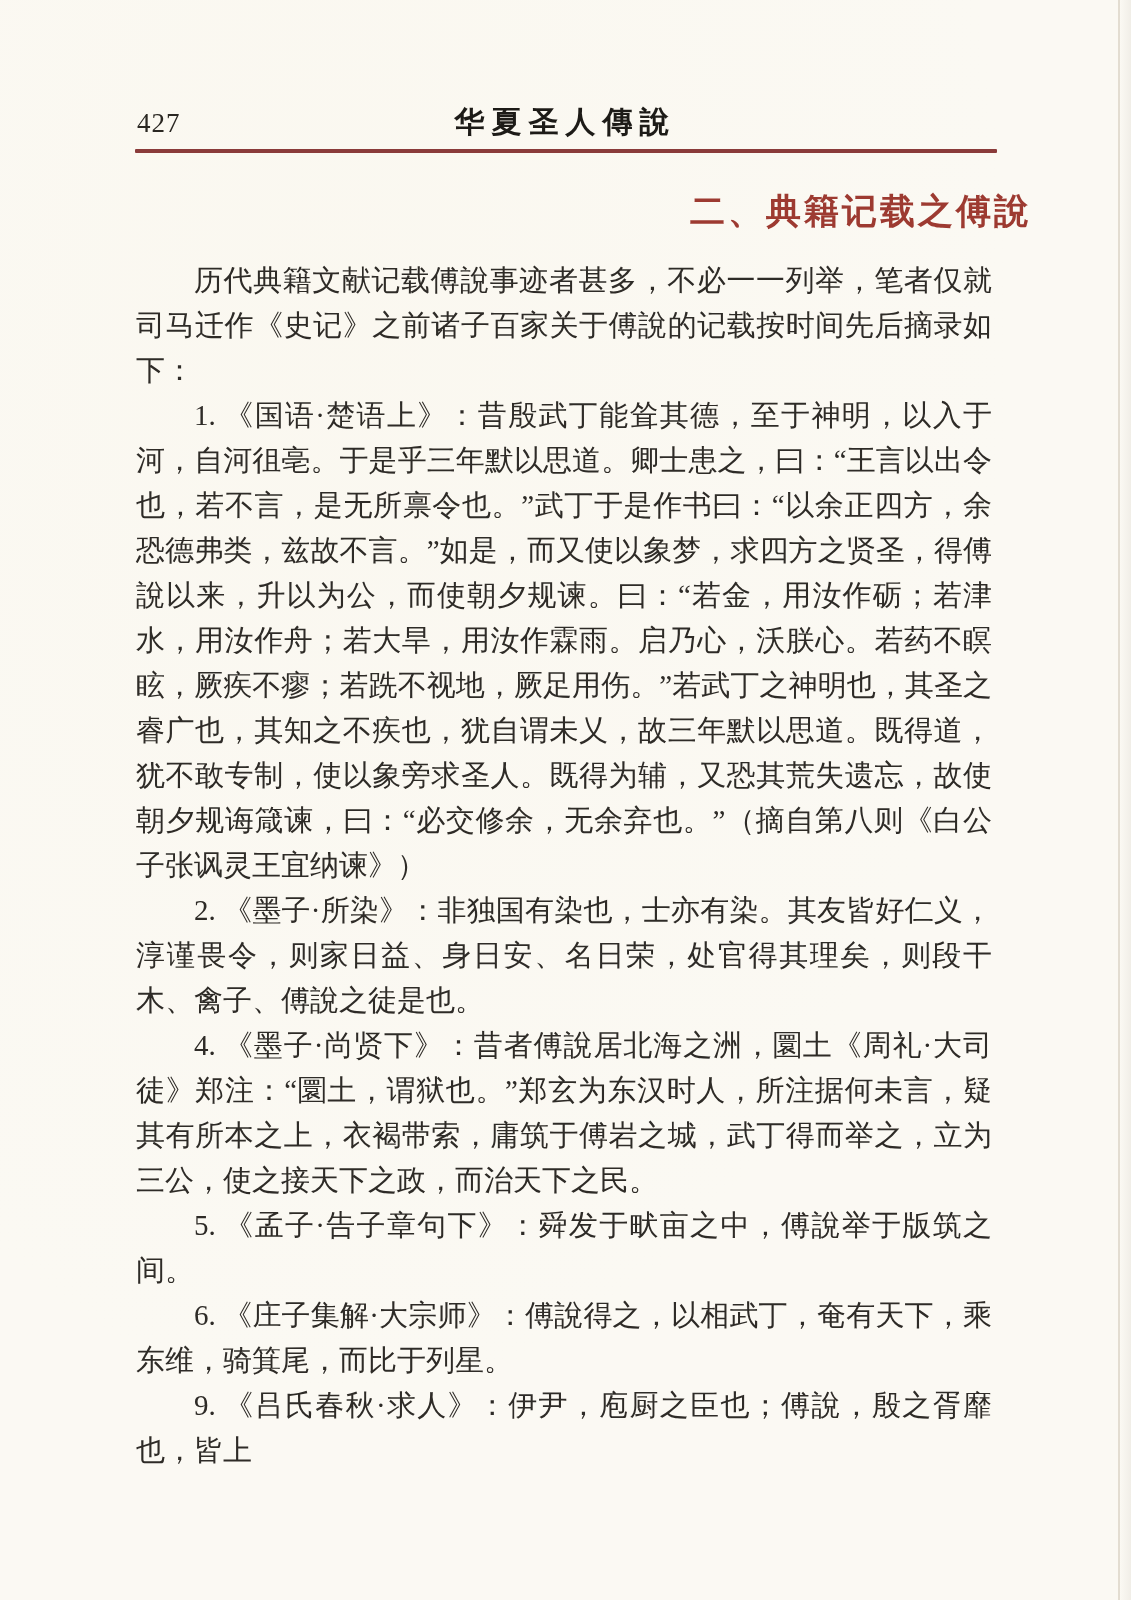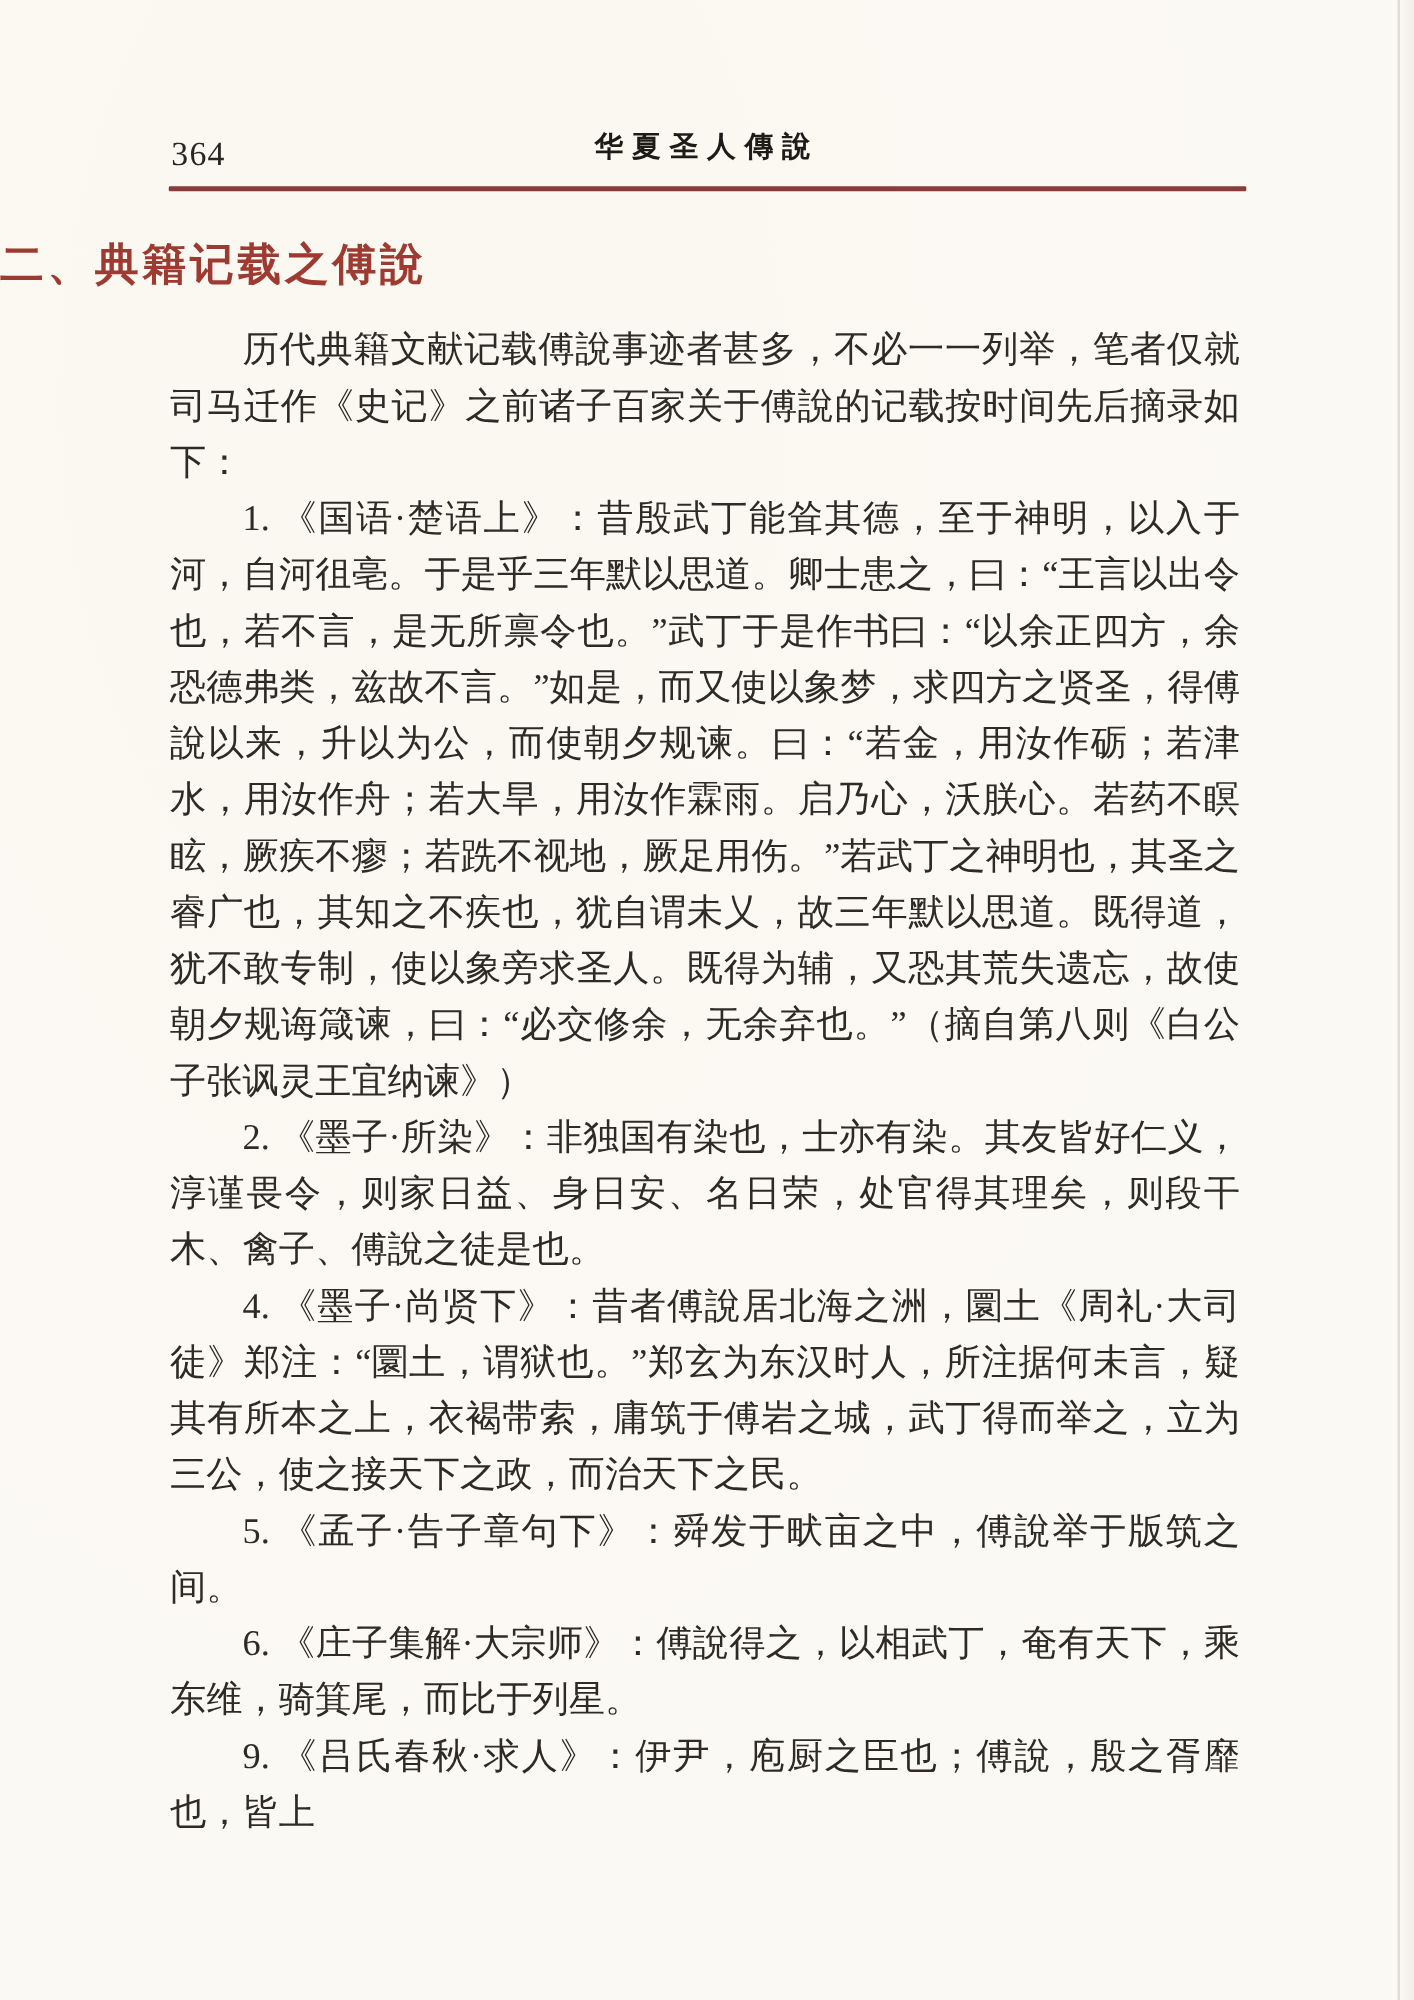--- a/index.html
+++ b/index.html
@@ -46,45 +46,46 @@
     font-size: 27px;
     color: #2a2722;
     letter-spacing: 1px;
   }
   .running-title {
     position: absolute;
     left: 0;
     width: 1131px;
     top: 102px;
     text-align: center;
-    font-size: 23px;
+    font-size: 30px;
     font-weight: 700;
     color: #1d1b17;
     letter-spacing: 7px;
     font-family: "Liberation Serif", "DejaVu Serif", serif;
   }
   .header-rule {
     position: absolute;
     left: 135px;
     top: 149px;
     width: 862px;
     height: 4px;
     background: #8a3b3a;
     border-radius: 1px;
   }
   .section-title {
     position: absolute;
     left: 0;
     width: 1020px;
     top: 188px;
-    text-align: left;
+    text-align: right;
     font-size: 35px;
     font-weight: 700;
     color: #9d3a31;
     letter-spacing: 3px;
+    padding-left: 12px;
   }
   .body-text {
     position: absolute;
     left: 136px;
     top: 258px;
     width: 856px;
     font-size: 29px;
     line-height: 45px;
     color: #2e2b27;
     text-align: justify;
@@ -95,21 +96,21 @@
     text-indent: 2em;
     
     text-justify: inter-ideograph;
   }
 </style>
 </head>
 <body>
 
 <div class="page">
 
-  <div class="page-number">364</div>
+  <div class="page-number">427</div>
 
   <div class="running-title">华夏圣人傳說</div>
 
   <div class="header-rule"></div>
 
   <div class="section-title">二、典籍记载之傅說</div>
 
   <div class="body-text">
     <p>历代典籍文献记载傅說事迹者甚多，不必一一列举，笔者仅就司马迁作《史记》之前诸子百家关于傅說的记载按时间先后摘录如下：</p>
     <p>1. 《国语·楚语上》：昔殷武丁能耸其德，至于神明，以入于河，自河徂亳。于是乎三年默以思道。卿士患之，曰：“王言以出令也，若不言，是无所禀令也。”武丁于是作书曰：“以余正四方，余恐德弗类，兹故不言。”如是，而又使以象梦，求四方之贤圣，得傅說以来，升以为公，而使朝夕规谏。曰：“若金，用汝作砺；若津水，用汝作舟；若大旱，用汝作霖雨。启乃心，沃朕心。若药不瞑眩，厥疾不瘳；若跣不视地，厥足用伤。”若武丁之神明也，其圣之睿广也，其知之不疾也，犹自谓未乂，故三年默以思道。既得道，犹不敢专制，使以象旁求圣人。既得为辅，又恐其荒失遗忘，故使朝夕规诲箴谏，曰：“必交修余，无余弃也。”（摘自第八则《白公子张讽灵王宜纳谏》）</p>

